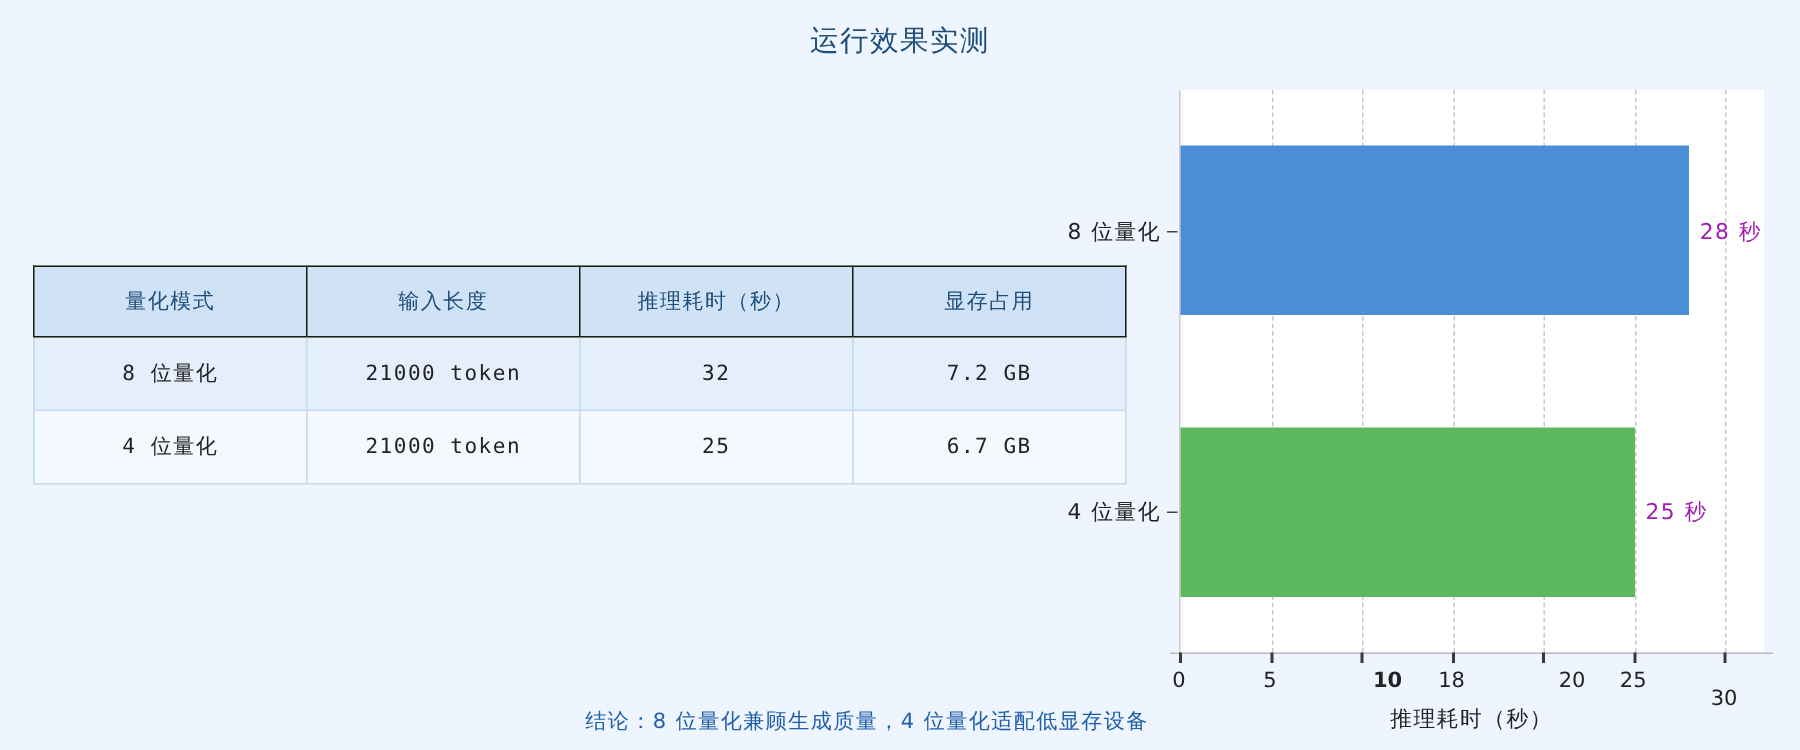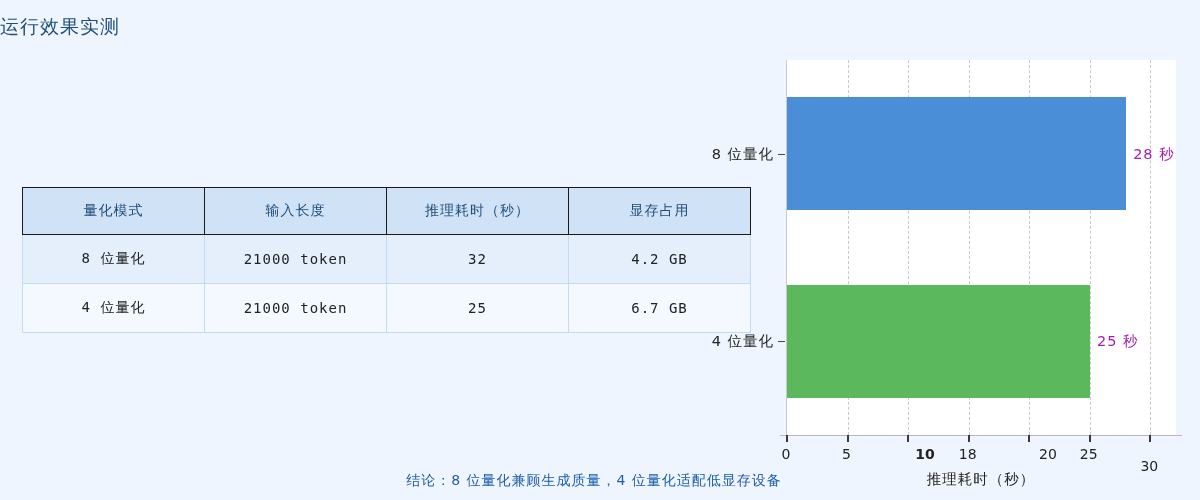--- a/index.html
+++ b/index.html
@@ -13,31 +13,31 @@
     font-family: "DejaVu Sans", "Liberation Sans", sans-serif;
     overflow: hidden;
     position: relative;
   }
   
   #page-title {
     position: absolute;
     left: 0;
     top: 14px;
     width: 1200px;
-    text-align: left;
+    text-align: center;
     font-size: 19px;
     color: #1f4e79;
     letter-spacing: 1px;
     font-weight: normal;
   }
   
   #metrics-table {
     position: absolute;
     left: 22px;
-    top: 187px;
+    top: 177px;
     border-collapse: collapse;
     background: #bef264;
   }
   #metrics-table th,
   #metrics-table td {
     width: 182px;
     box-sizing: border-box;
     text-align: center;
     font-size: 14px;
     font-weight: normal;
@@ -62,21 +62,20 @@
   
   #footer-note {
     position: absolute;
     left: 0;
     top: 472px;
     width: 1156px;
     text-align: center;
     font-size: 14px;
     color: #1f5fa9;
     letter-spacing: 1px;
-    padding-left: 16px;
   }
 
   
   #chart {
     position: absolute;
     left: 660px;
     top: 50px;
     width: 540px;
     height: 450px;
   }
@@ -170,21 +169,21 @@
       <th>输入长度</th>
       <th>推理耗时（秒）</th>
       <th>显存占用</th>
     </tr>
   </thead>
   <tbody>
     <tr class="row-even">
       <td>8 位量化</td>
       <td>21000 token</td>
       <td>32</td>
-      <td>4.2 GB</td>
+      <td>7.2 GB</td>
     </tr>
     <tr class="row-odd">
       <td>4 位量化</td>
       <td>21000 token</td>
       <td>25</td>
       <td>6.7 GB</td>
     </tr>
   </tbody>
 </table>
 

